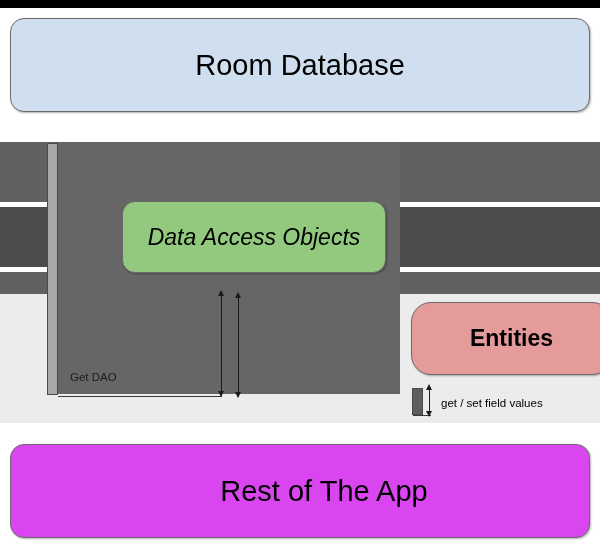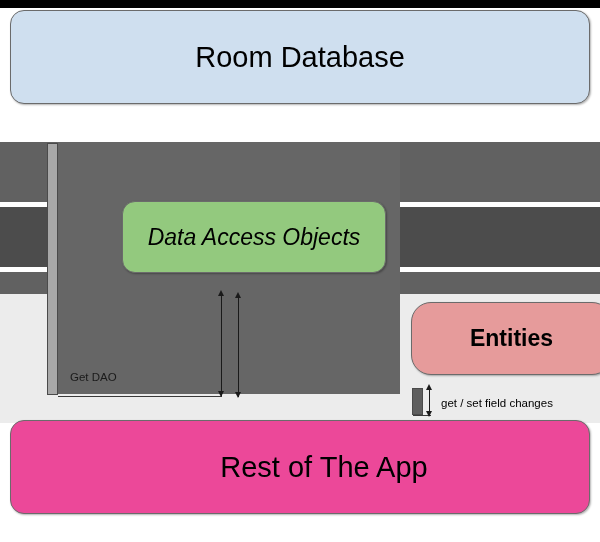--- a/index.html
+++ b/index.html
@@ -32,21 +32,21 @@
     border: 1px solid #6b6b6b;
     display: flex;
     align-items: center;
     justify-content: center;
     text-align: center;
     color: #000000;
     box-shadow: 1px 1px 2px rgba(0,0,0,0.30);
     z-index: 40;
   }
   .node-room {
-    left: 10px; top: 10px;
+    left: 10px; top: 18px;
     width: 580px; height: 94px;
     background: #cfdfef;
     font-size: 29px;
   }
   .node-dao {
     left: 122px; top: 201px;
     width: 264px; height: 72px;
     background: #93c97e;
     font-size: 23px;
     border-radius: 13px;
@@ -54,23 +54,23 @@
   }
   .node-entities {
     left: 411px; top: 302px;
     width: 201px; height: 73px;
     background: #e69b9b;
     font-size: 23px;
     border-radius: 20px;
     font-weight: bold;
   }
   .node-rest {
-    left: 10px; top: 420px;
+    left: 10px; top: 444px;
     width: 580px; height: 94px;
-    background: #ec4899;
+    background: #d946ef;
     font-size: 29px;
     padding-left: 48px;
   }
 
   
   .band {
     position: absolute;
     left: 0;
     width: 600px;
     z-index: 10;
@@ -203,21 +203,21 @@
   <div class="arrowhead ah-up ah-field-top"></div>
   <div class="arrowhead ah-down ah-field-bottom"></div>
 
   <div class="hline hl-getdao"></div>
   <div class="hline hl-field"></div>
 
   <div class="msg msg-getdao">Get DAO</div>
 
 
 
-  <div class="msg msg-field">get / set field changes</div>
+  <div class="msg msg-field">get / set field values</div>
 
   <div class="node node-room">
     <span>Room Database</span>
   </div>
 
   <div class="node node-dao">
     <span>Data Access Objects</span>
   </div>
 
   <div class="node node-entities">

